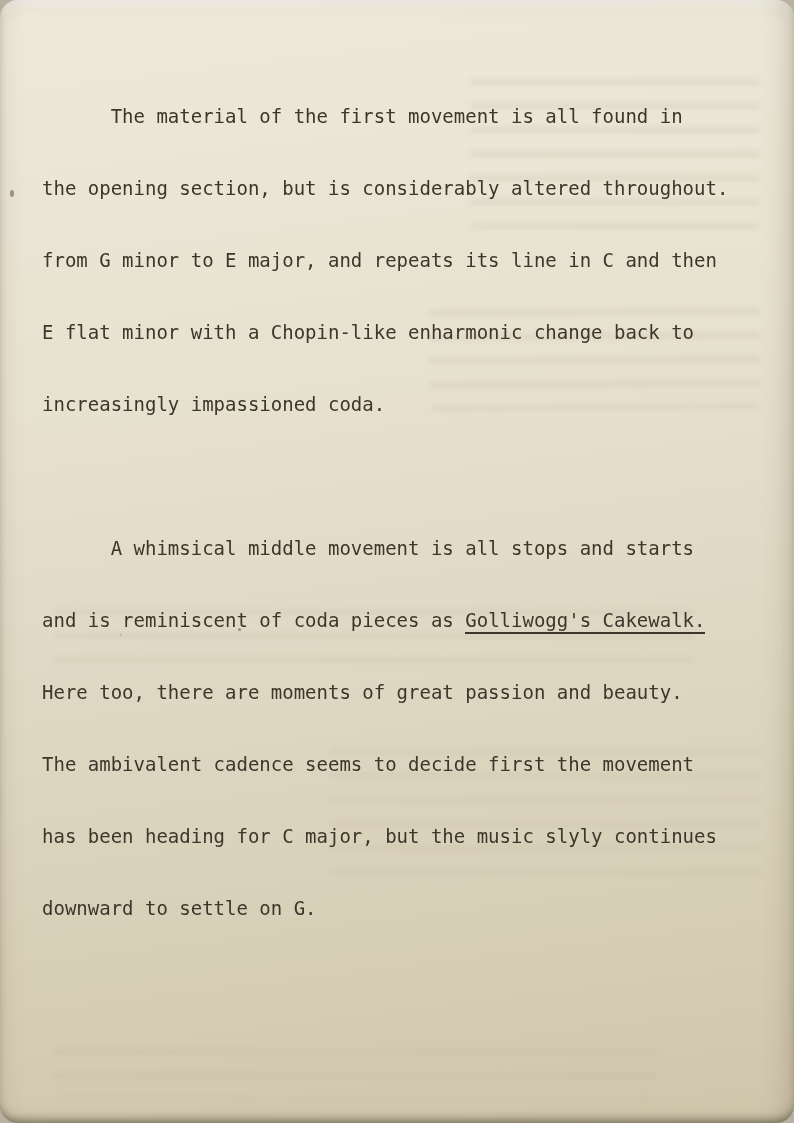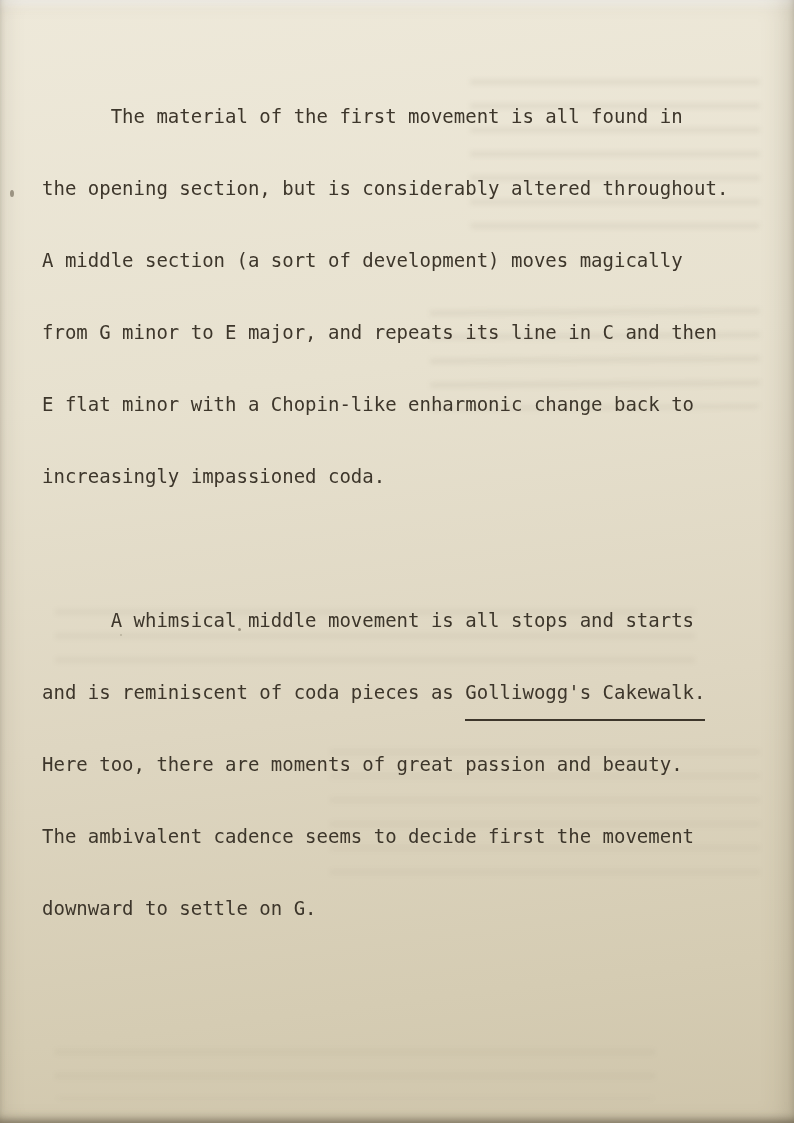--- a/index.html
+++ b/index.html
@@ -18,20 +18,21 @@
     box-shadow:
       inset 0 -7px 9px -4px rgba(66, 56, 40, 0.55),
       inset -14px 0 30px -14px rgba(98, 86, 62, 0.38),
       inset 14px 0 26px -16px rgba(98, 86, 62, 0.22),
       inset 0 12px 10px -8px rgba(255, 255, 255, 0.75);
     padding: 56px 40px 0 42px;
     color: #3d362b;
     font-size: 19px;
     line-height: 24px;
     overflow: hidden;
+    border-radius: 18px;
   }
   
   .bleed {
     position: absolute;
     pointer-events: none;
     filter: blur(2.5px);
     opacity: 0.55;
     background: repeating-linear-gradient(
       180deg,
       transparent 0px, transparent 9px,
@@ -44,21 +45,21 @@
   .bleed.b3 { left: 55px;  top: 600px; width: 640px; height: 70px;  opacity: 0.4; }
   .bleed.b4 { left: 330px; top: 740px; width: 430px; height: 140px; opacity: 0.35; }
   .bleed.b5 { left: 55px;  top: 1040px; width: 600px; height: 60px; opacity: 0.35; }
 
   .para { position: relative; white-space: pre; }
   .line { white-space: pre; }
   .para-2 { margin-top: 24px; }
 
   .u {
     border-bottom: 2px solid #3d362b;
-    padding-bottom: 16px;
+    padding-bottom: 1px;
     text-align: right;
   }
 
   
   .speck { position: absolute; background: rgba(80, 70, 52, 0.5); border-radius: 50%; }
   .s1 { left: 10px;  top: 190px; width: 4px; height: 7px; }
   .s2 { left: 238px; top: 628px; width: 3px; height: 3px; }
   .s3 { left: 120px; top: 634px; width: 2px; height: 2px; opacity: .5; }
 </style>
 </head>
@@ -71,27 +72,27 @@
   <div class="bleed b3"></div>
   <div class="bleed b4"></div>
   <div class="bleed b5"></div>
   <div class="speck s1"></div>
   <div class="speck s2"></div>
   <div class="speck s3"></div>
 
   <div class="para para-1">
     <div class="line">      The material of the first movement is all found in</div>
     <div class="line">the opening section, but is considerably altered throughout.</div>
-    <div class="line">A middle section (a sort of development) moves magically</div>
     <div class="line">from G minor to E major, and repeats its line in C and then</div>
     <div class="line">E flat minor with a Chopin-like enharmonic change back to</div>
     <div class="line">increasingly impassioned coda.</div>
   </div>
 
   <div class="para para-2">
     <div class="line">      A whimsical middle movement is all stops and starts</div>
     <div class="line"><span>and is reminiscent of coda pieces as </span><span class="u">Golliwogg's Cakewalk.</span></div>
     <div class="line">Here too, there are moments of great passion and beauty.</div>
     <div class="line">The ambivalent cadence seems to decide first the movement</div>
+    <div class="line">has been heading for C major, but the music slyly continues</div>
     <div class="line">downward to settle on G.</div>
   </div>
 
 </div>
 
 </body></html>

